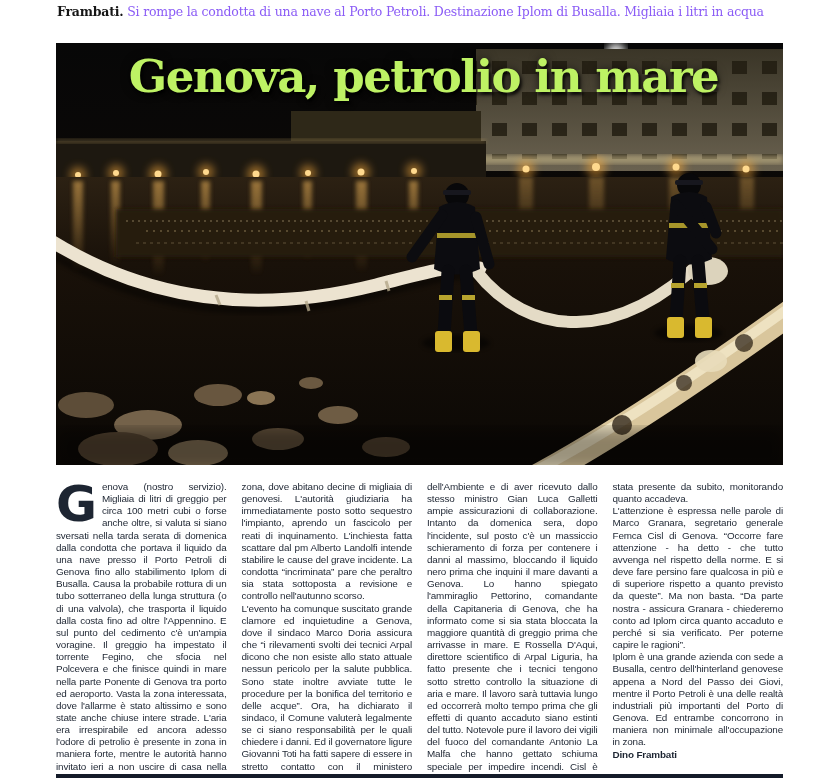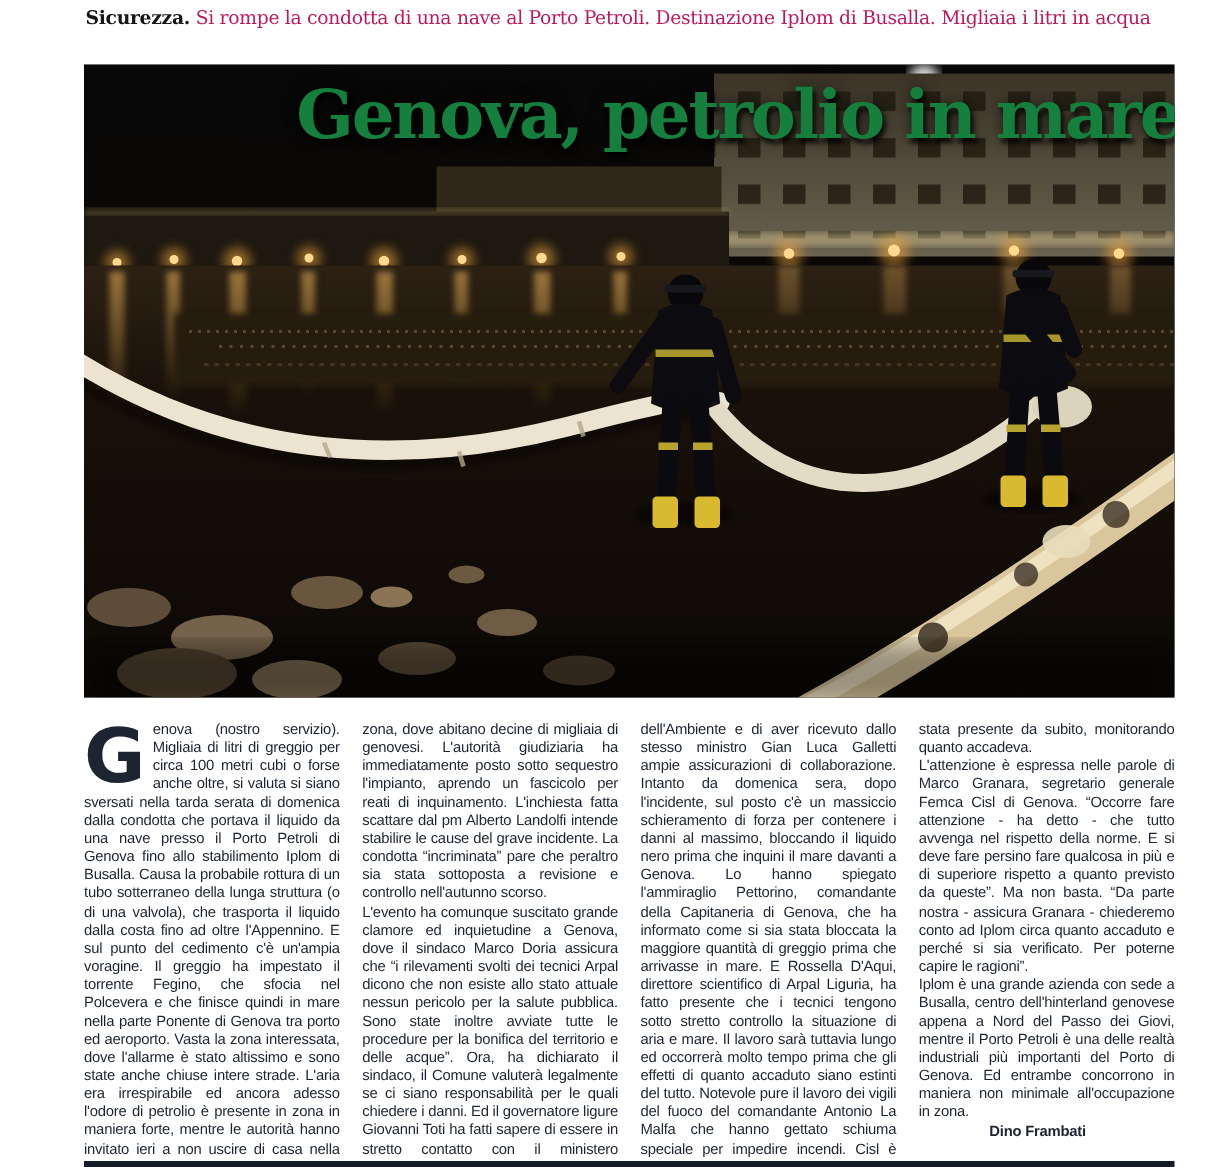--- a/index.html
+++ b/index.html
@@ -9,62 +9,62 @@
   }
   .page{position:absolute;inset:0;}
 
   
   .kicker{
     position:absolute;left:57px;top:4px;width:740px;
     font-family:"DejaVu Serif",serif;font-size:12.5px;line-height:16px;
     letter-spacing:-0.2px;white-space:nowrap;
   }
   .kicker-label{font-weight:bold;color:#161616;}
-  .kicker-text{color:#be185d;}
+  .kicker-text{color:#8b5cf6;}
 
   
   .photo{
     position:absolute;left:56px;top:43px;width:727px;height:422px;
     background:#000;overflow:hidden;
   }
   .photo svg{display:block;width:100%;height:100%;}
   .headline{
-    position:absolute;top:5px;left:4px;width:100%;text-align:right;
-    font-family:"DejaVu Serif",serif;font-weight:bold;color:#15803d;
+    position:absolute;top:5px;left:4px;width:100%;text-align:center;
+    font-family:"DejaVu Serif",serif;font-weight:bold;color:#bef264;
     font-size:45px;line-height:58px;letter-spacing:-1.5px;
     text-shadow:0 0 10px rgba(0,0,0,.65), 2px 3px 3px rgba(0,0,0,.75);
   }
   .hl-line{white-space:nowrap;}
 
   
   .body-columns{
     position:absolute;left:56px;top:481px;width:727px;height:292px;
     column-count:4;column-gap:15px;column-fill:auto;overflow:hidden;
     font-size:9.9px;line-height:12.15px;letter-spacing:-0.15px;
     color:#1d2532;text-align:justify;
   }
   .para{margin:0;}
   .dropcap{
     float:left;font-family:"DejaVu Sans",sans-serif;font-weight:bold;
     font-size:50px;line-height:40px;padding:3px 5px 0 0;color:#1d2532;
   }
-  .byline{margin:1px 12px 0 0;text-align:center;font-weight:bold;color:#1d2532;}
+  .byline{margin:1px 12px 0 0;text-align:left;font-weight:bold;color:#1d2532;}
 
   .bottom-rule{
     position:absolute;left:56px;top:774px;width:727px;height:4px;
     background:#141b29;
   }
 </style>
 </head>
 <body>
 
 <div class="page">
 
   <div class="kicker">
-    <span class="kicker-label">Sicurezza.</span><span class="kicker-text"> Si rompe la condotta di una nave al Porto Petroli. Destinazione Iplom di Busalla. Migliaia i litri in acqua</span>
+    <span class="kicker-label">Frambati.</span><span class="kicker-text"> Si rompe la condotta di una nave al Porto Petroli. Destinazione Iplom di Busalla. Migliaia i litri in acqua</span>
   </div>
 
   <div class="photo">
     <svg viewBox="0 0 727 422" preserveAspectRatio="none">
       <defs>
         <linearGradient id="sky" x1="0" y1="0" x2="0" y2="1">
           <stop offset="0" stop-color="#070707"></stop>
           <stop offset="0.6" stop-color="#0e0a07"></stop>
           <stop offset="1" stop-color="#040404"></stop>
         </linearGradient>

